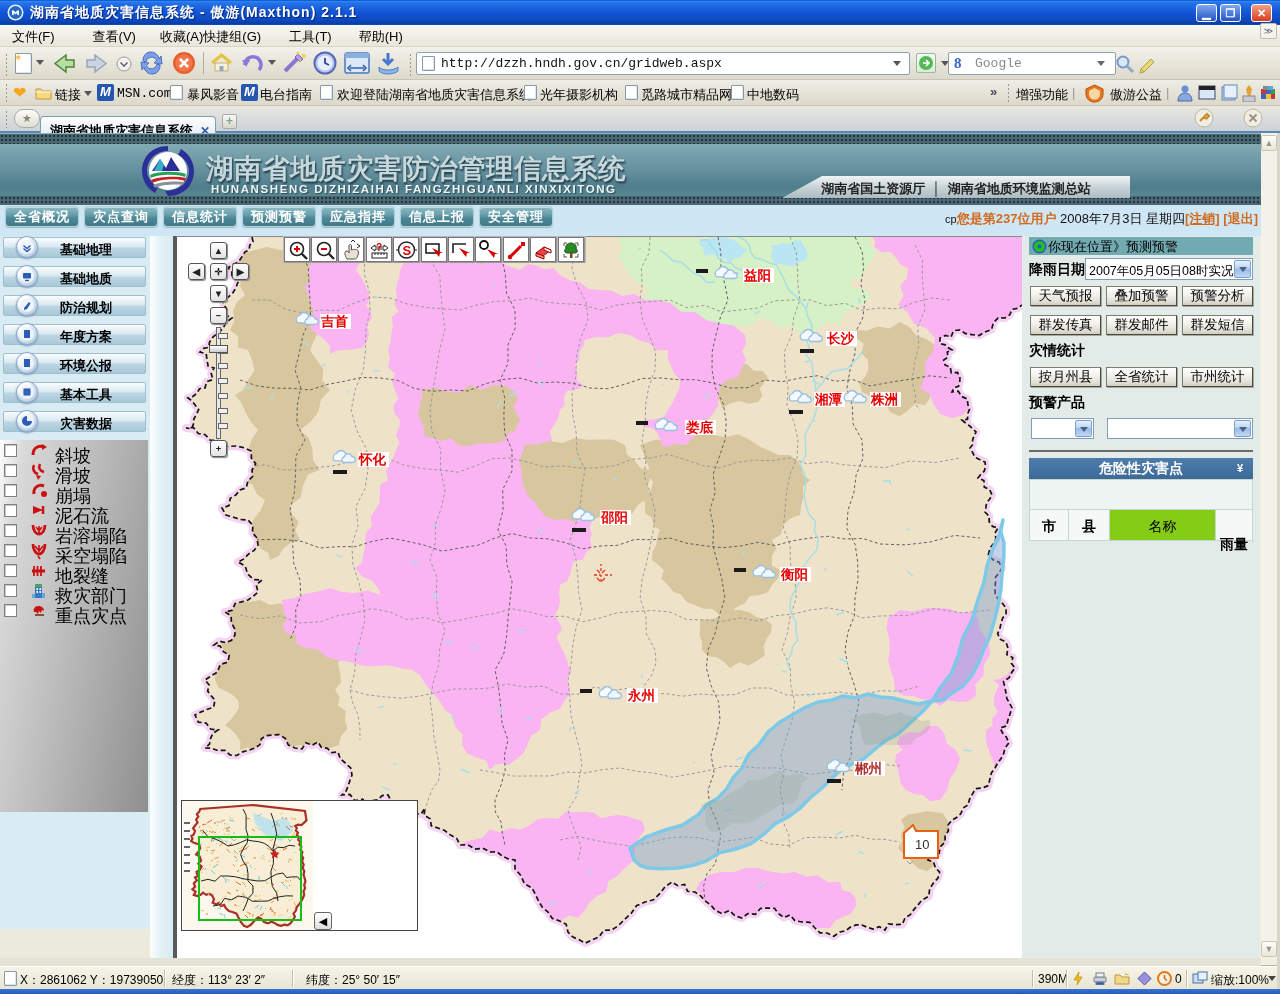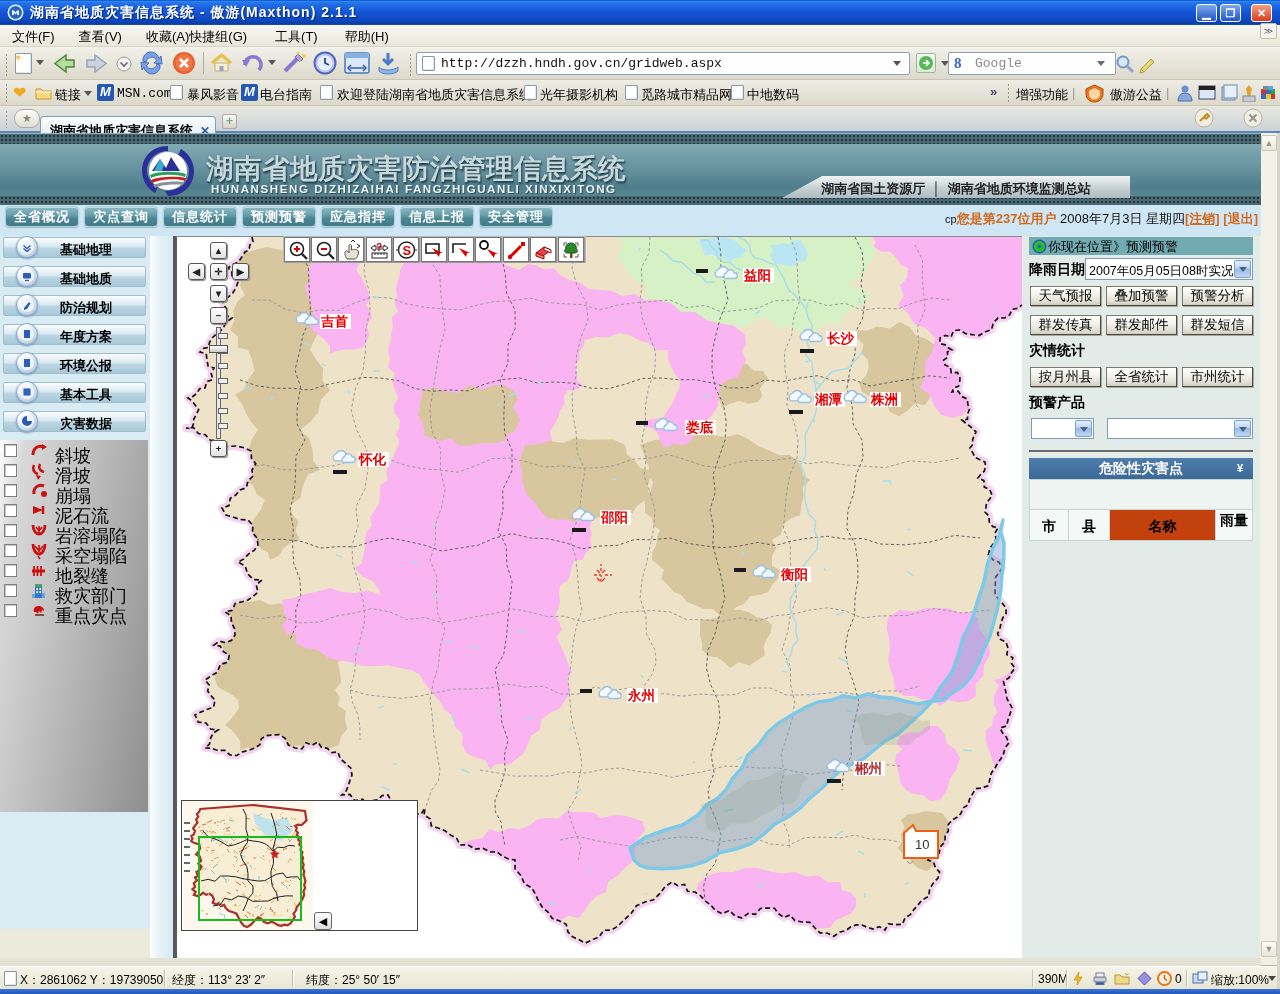--- a/index.html
+++ b/index.html
@@ -57,21 +57,21 @@
       <circle cx="8.5" cy="8.5" r="8" fill="#e8f0fa"></circle>
       <circle cx="8.5" cy="8.5" r="6.5" fill="#2468c8"></circle>
       <path d="M5 11 V6.5 h1.8 l1.7 2 1.7-2 H12 V11 h-1.8 V8.8 L8.5 10.6 6.8 8.8 V11 Z" fill="#fff"></path>
     </svg>
  <div class="a title-txt">湖南省地质灾害信息系统 - 傲游(Maxthon) 2.1.1</div>
  <div class="a winbtn" style="right:63px;background:linear-gradient(180deg,#7fa8ef,#1f55c8)">▁</div>
  <div class="a winbtn" style="right:39px;background:linear-gradient(180deg,#7fa8ef,#1f55c8)">❐</div>
  <div class="a winbtn" style="right:8px;background:linear-gradient(180deg,#f2a088,#d63c1c)">✕</div>
 </div>
 <div class="a menubar">
- <span style="margin-left:12px">文件(F)</span><span style="margin-left:24px">查看(V)</span><span style="margin-left:24px">收藏(A)</span><span style="">快捷组(G)</span><span style="margin-left:28px">工具(T)</span><span style="margin-left:27px">帮助(H)</span>
+ <span style="margin-left:12px">文件(F)</span><span style="margin-left:38px">查看(V)</span><span style="margin-left:24px">收藏(A)</span><span style="">快捷组(G)</span><span style="margin-left:28px">工具(T)</span><span style="margin-left:27px">帮助(H)</span>
  <div class="a" style="right:3px;top:-2px;width:17px;height:16px;border:1px solid #c0bdae;background:#f4f3ec;border-radius:2px;color:#667;font-size:9px;text-align:center;line-height:14px">≫</div>
 </div>
 <div class="a toolbar">
  <div class="a grip" style="left:5px;top:6px;height:24px"></div>
  <div class="a pgico" style="left:15px;top:6px;width:17px;height:21px"></div>
  <div class="a" style="left:14px;top:5px;color:#f8b830;font-size:10px">✶</div>
  <div class="a" style="left:36px;top:13px;border:4px solid transparent;border-top:5px solid #555"></div>
  <svg class="a" style="left:52px;top:5px" width="26" height="23">
       <path d="M14 3 L3 11.5 L14 20 V15 h8 V8 h-8 Z" fill="#b6dda2" stroke="#4c8838" stroke-width="1.5"></path>
     </svg>
@@ -890,22 +890,22 @@
       <div class="ddbtn"></div>
     </div>
     <div class="dd" style="left:85px;top:182px;width:146px;height:21px">
       <div class="ddbtn"></div>
     </div>
     <div class="a" style="left:7px;top:214px;width:224px;height:2px;background:#6a6a6a"></div>
     <div class="dzbar">危险性灾害点<span style="position:absolute;right:10px;top:0px;font-size:11px">¥</span></div>
     <div class="a" style="left:7px;top:243px;width:224px;height:62px;background:#eef4f2;border:1px solid #c8d4d0"></div>
     <div class="a" style="left:7px;top:273px;width:40px;height:32px;border:1px solid #c8d4d0;border-left:1px solid #c8d4d0;font-size:14px;font-weight:bold;text-align:center;padding-top:8px;background:#f4f8f6">市</div>
     <div class="a" style="left:47px;top:273px;width:41px;height:32px;border:1px solid #c8d4d0;border-left:none;font-size:14px;font-weight:bold;text-align:center;padding-top:8px;background:#f4f8f6">县</div>
-    <div class="a" style="left:88px;top:273px;width:106px;height:32px;border:1px solid #c8d4d0;border-left:none;font-size:14px;font-weight:bold;text-align:center;padding-top:8px;background:#c2410c">名称</div>
-    <div class="a" style="left:194px;top:273px;width:37px;height:32px;border:1px solid #c8d4d0;border-left:none;font-size:14px;font-weight:bold;text-align:center;padding-top:2px;background:#f4f8f6">雨量</div>
+    <div class="a" style="left:88px;top:273px;width:106px;height:32px;border:1px solid #c8d4d0;border-left:none;font-size:14px;font-weight:normal;text-align:center;padding-top:8px;background:#84cc16">名称</div>
+    <div class="a" style="left:194px;top:273px;width:37px;height:32px;border:1px solid #c8d4d0;border-left:none;font-size:14px;font-weight:bold;text-align:center;padding-top:26px;background:#f4f8f6">雨量</div>
   </div>
 <div class="a statusbar">
     <div class="a pgico" style="left:4px;top:4px"></div>
     <span class="a" style="left:20px;top:5px">X：2861062 Y：19739050</span>
     <div class="sbsep" style="left:164px"></div>
     <span class="a" style="left:172px;top:5px">经度：113° 23′ 2″</span>
     <div class="sbsep" style="left:292px"></div>
     <span class="a" style="left:306px;top:5px">纬度：25° 50′ 15″</span>
     <div class="sbsep" style="left:1032px"></div>
     <span class="a" style="left:1038px;top:5px">390M</span>

